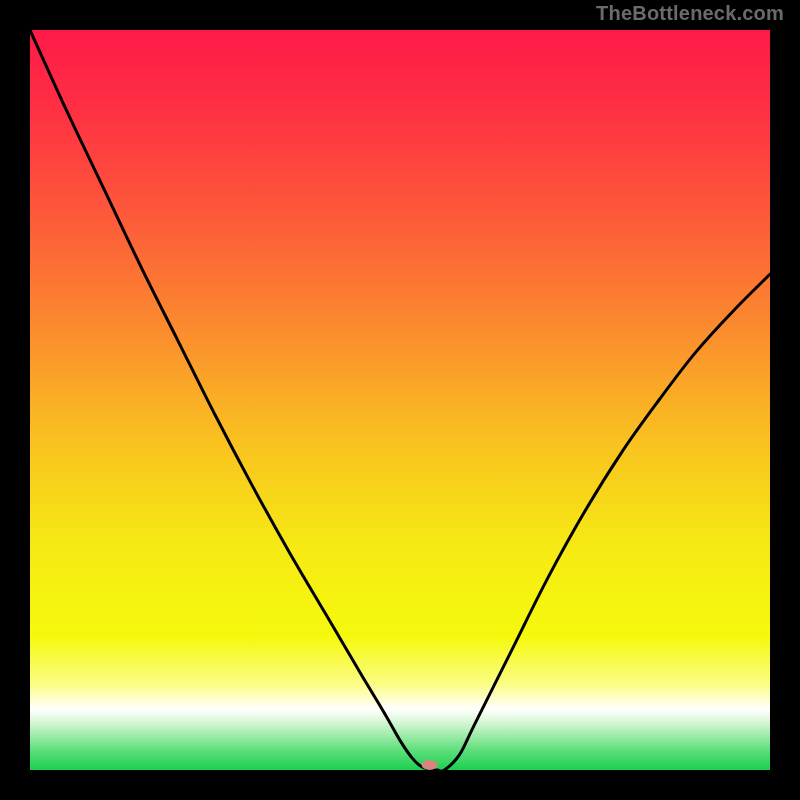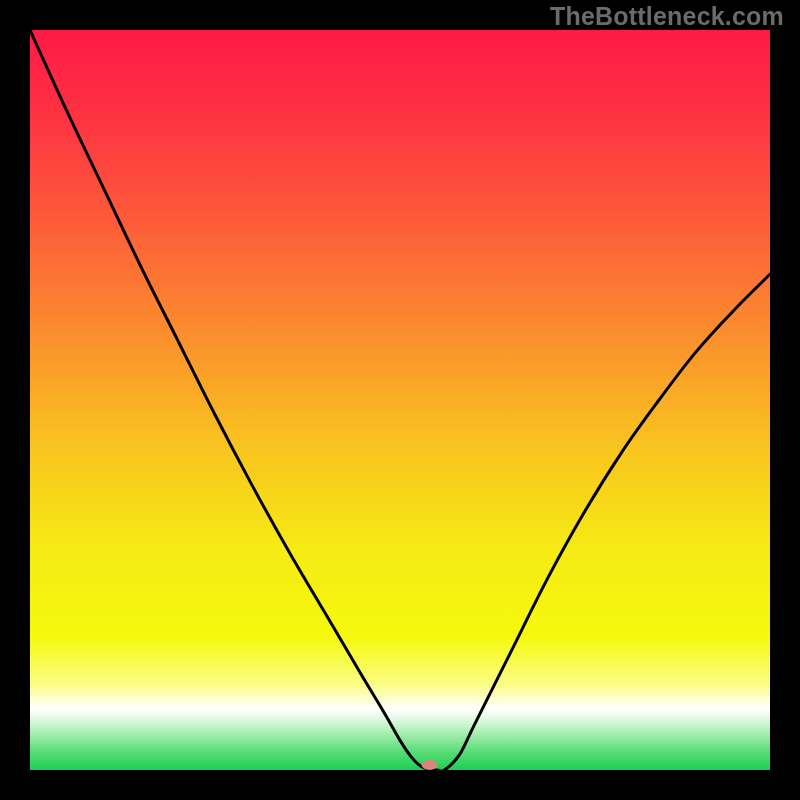--- a/index.html
+++ b/index.html
@@ -17,21 +17,21 @@
     left: 0;
     width: 800px;
     height: 800px;
     background: #000000;
   }
   .watermark {
     position: absolute;
     top: 2px;
     right: 16px;
     color: #6b6b6b;
-    font-size: 25px;
+    font-size: 20px;
     font-weight: 600;
     letter-spacing: 0.2px;
     user-select: none;
   }
   svg.plot {
     position: absolute;
     top: 30px;
     left: 30px;
     width: 740px;
     height: 740px;

